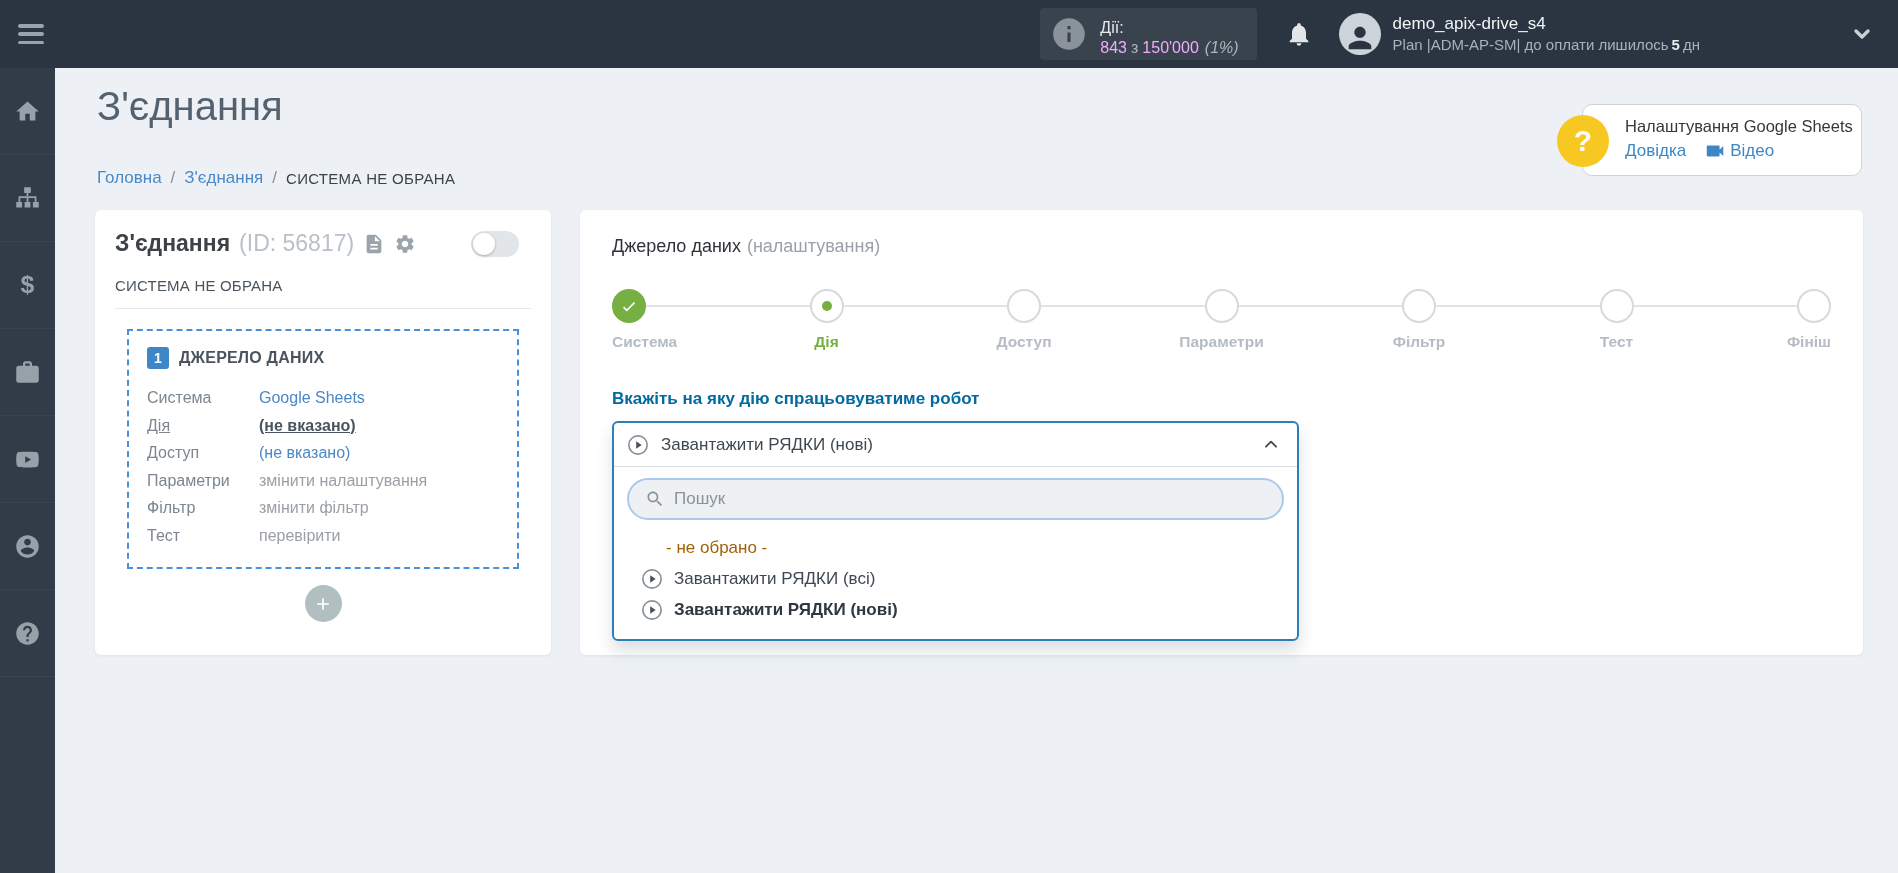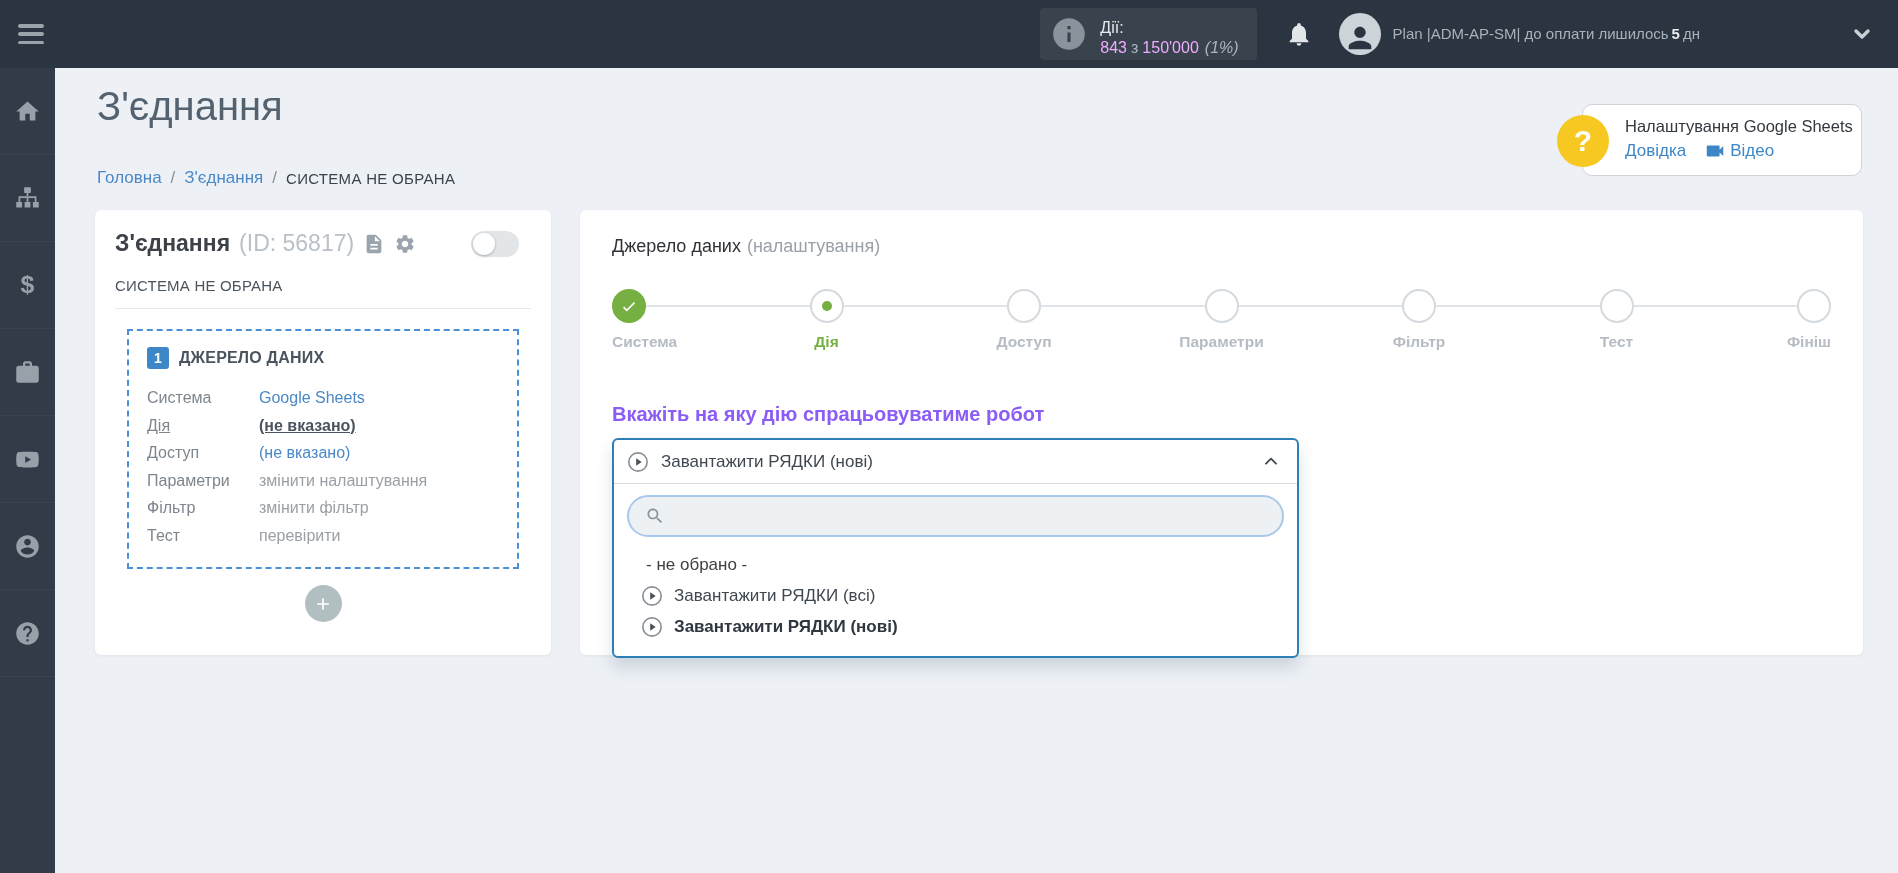--- a/index.html
+++ b/index.html
@@ -86,34 +86,34 @@
   .steps { position:relative; display:flex; justify-content:space-between; }
   .step { width:34px; position:relative; }
   .step-circle { width:34px; height:34px; border-radius:50%; background:#ffffff; border:2px solid #d5dadf; display:flex; align-items:center; justify-content:center; cursor:pointer; }
   .step.done .step-circle { background:#76b042; border-color:#76b042; }
   .step.done .step-circle svg { width:18px; height:18px; }
   .step.active .step-circle .dot { width:10px; height:10px; border-radius:50%; background:#76b042; }
   .step-label { position:absolute; top:44px; left:50%; transform:translateX(-50%); white-space:nowrap; font-size:15.5px; font-weight:700; color:#b5bcc4; }
   .step.active .step-label { color:#76b042; }
   .step:first-child .step-label { left:0; transform:none; }
   .step:last-child .step-label { left:auto; right:0; transform:none; }
-  .question { margin-top:38px; font-size:20px; font-weight:700; color:#8b5cf6; }
+  .question { margin-top:24px; font-size:17px; font-weight:700; color:#0369a1; }
   .dropdown-container { margin-top:12px; width:687px; border:2px solid #2d7fb8; border-radius:6px; background:#ffffff; box-shadow:0 10px 16px rgba(40,60,80,0.16); }
   .select-row { height:44px; display:flex; align-items:center; padding:0 16px 0 13px; border-bottom:1px solid #d9dde1; cursor:pointer; }
   .play-icon { width:22px; height:22px; flex:0 0 22px; }
   .select-text { margin-left:12px; font-size:17px; color:#3f4750; }
   .chevron-up { margin-left:auto; width:20px; height:20px; }
   .search-area { padding:11px 13px 10px; }
   .search-pill { height:42px; border-radius:21px; border:2px solid #a9c9ec; background:#eef1f4; display:flex; align-items:center; padding:0 16px; }
   .search-pill svg { width:20px; height:20px; flex:0 0 20px; }
   .search-pill input { flex:1; margin-left:9px; border:none; outline:none; background:transparent; font-size:17px; color:#4a545e; font-family:"Liberation Sans","DejaVu Sans",sans-serif; }
   .search-pill input::placeholder { color:#8b9298; }
   .options { padding:2px 0 14px; }
   .option { display:flex; align-items:center; height:31px; font-size:17px; cursor:pointer; }
-  .option.muted { padding-left:32px; color:#404040; }
+  .option.muted { padding-left:52px; color:#a16207; }
   .option.norm { padding-left:27px; color:#3f4750; }
   .option.bold { padding-left:27px; color:#2f3740; font-weight:700; }
   .option .play-icon { margin-right:11px; }
 </style>
 </head>
 <body>
 
 <div class="app">
 
   <div class="topbar">
@@ -137,20 +137,21 @@
       <svg class="bell" viewBox="0 0 24 24">
           <path fill="#e3e6e9" d="M12 22c1.1 0 2-.9 2-2h-4c0 1.1.9 2 2 2zm6-6v-5c0-3.07-1.63-5.64-4.5-6.32V4c0-.83-.67-1.5-1.5-1.5s-1.5.67-1.5 1.5v.68C7.64 5.36 6 7.92 6 11v5l-2 2v1h16v-1l-2-2z"></path>
         </svg>
       <div class="usermenu">
         <div class="avatar">
           <svg viewBox="0 0 24 24" width="34" height="34">
               <path fill="#2b3541" d="M12 12c2.21 0 4-1.79 4-4s-1.79-4-4-4-4 1.79-4 4 1.79 4 4 4zm0 2c-2.67 0-8 1.34-8 4v2h16v-2c0-2.66-5.33-4-8-4z"></path>
             </svg>
         </div>
         <div class="user-text">
+          <div class="user-name">demo_apix-drive_s4</div>
           <div class="user-plan">
             <span>Plan |ADM-AP-SM| до оплати лишилось</span><b>5</b><span>дн</span>
           </div>
         </div>
       </div>
       <svg class="top-chevron" viewBox="0 0 24 24">
           <polyline points="6,9 12,15 18,9" fill="none" stroke="#c9cfd5" stroke-width="3.4" stroke-linecap="round" stroke-linejoin="round"></polyline>
         </svg>
     </div>
   </div>
@@ -338,20 +339,21 @@
           <span class="select-text">Завантажити РЯДКИ (нові)</span>
           <svg class="chevron-up" viewBox="0 0 24 24">
               <polyline points="6,14 12,8 18,14" fill="none" stroke="#3f4750" stroke-width="2.2" stroke-linecap="round" stroke-linejoin="round"></polyline>
             </svg>
         </div>
         <div class="search-area">
           <div class="search-pill">
             <svg viewBox="0 0 24 24">
                 <path fill="#8b9298" d="M15.5 14h-.79l-.28-.27C15.41 12.59 16 11.11 16 9.5 16 5.91 13.09 3 9.5 3S3 5.91 3 9.5 5.91 16 9.5 16c1.61 0 3.09-.59 4.23-1.57l.27.28v.79l5 4.99L20.49 19l-4.99-5zm-6 0C7.01 14 5 11.99 5 9.5S7.01 5 9.5 5 14 7.01 14 9.5 11.99 14 9.5 14z"></path>
               </svg>
+            <input type="text" placeholder="Пошук" style="">
           </div>
         </div>
         <div class="options">
           <div class="option muted">- не обрано -</div>
           <div class="option norm">
             <svg class="play-icon" viewBox="0 0 24 24">
                 <circle cx="12" cy="12" r="10" fill="none" stroke="#8a9096" stroke-width="1.8"></circle>
                 <path fill="#4a5158" d="M10 8l6 4-6 4z"></path>
               </svg>
             <span>Завантажити РЯДКИ (всі)</span>

